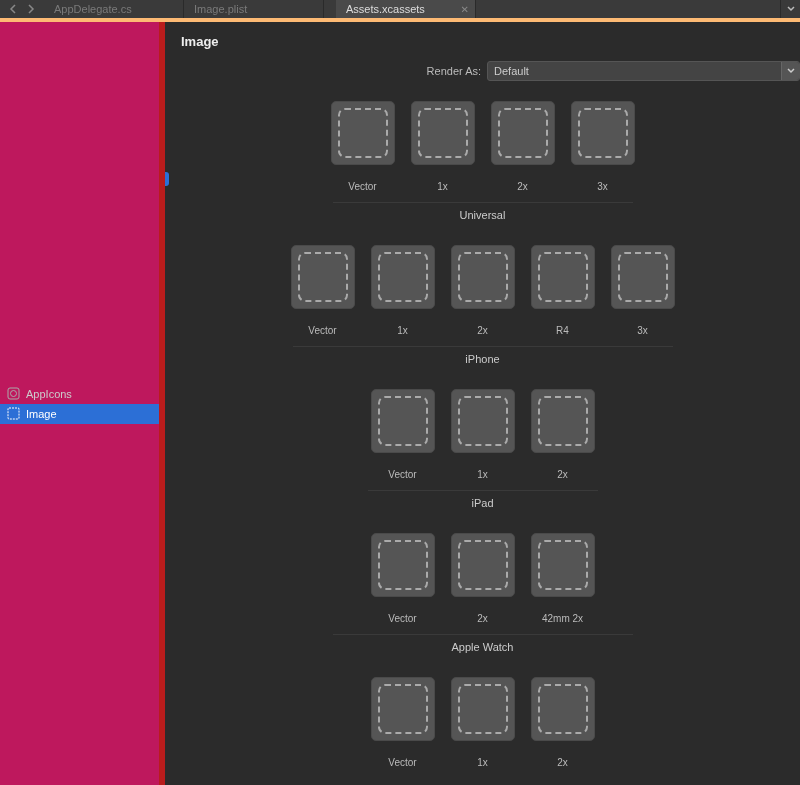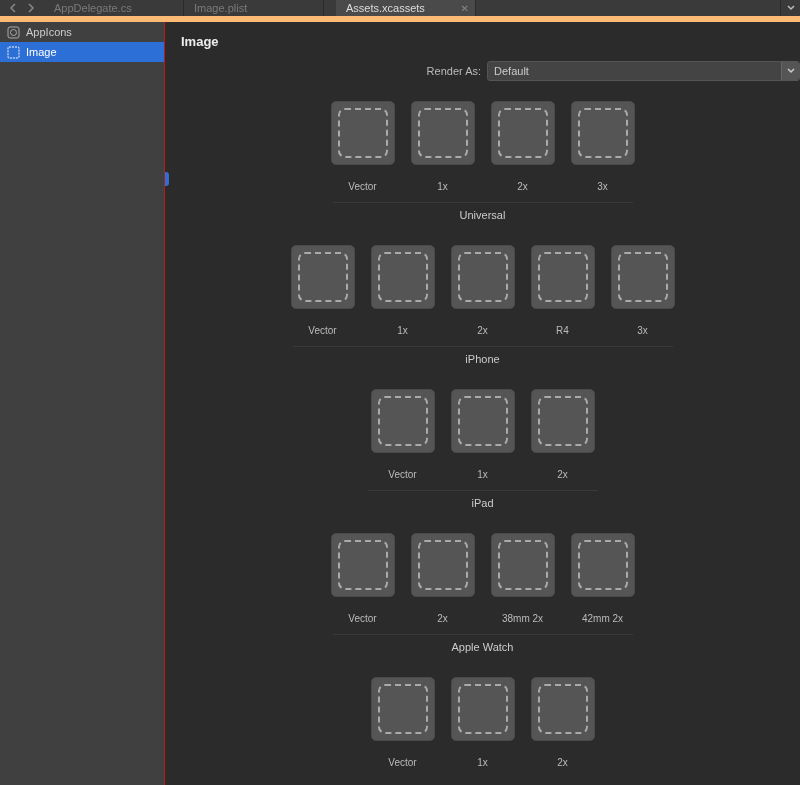--- a/index.html
+++ b/index.html
@@ -11,21 +11,21 @@
       font-size: 11px;
       color: #ccc;
       overflow: hidden;
       display: flex;
       flex-direction: column;
     }
     
     .tabbar {
       height: 22px;
       background: #3a3a3a;
-      border-bottom: 6px solid #fdba74;
+      border-bottom: 4px solid #fdba74;
       display: flex;
       align-items: stretch;
     }
     .tab-nav {
       display: flex;
       align-items: center;
       padding: 0 6px;
       gap: 4px;
     }
     .tab-nav-btn {
@@ -65,24 +65,25 @@
       cursor: pointer;
     }
     
     .main {
       flex: 1;
       display: flex;
       overflow: hidden;
     }
     .sidebar {
       width: 165px;
-      background: #404040;
-      border-right: 1px solid #b91c1c;
+      background: #be185d;
+      border-right: 6px solid #b91c1c;
       display: flex;
       flex-direction: column;
+      justify-content: center;
     }
     .asset-item {
       height: 20px;
       display: flex;
       align-items: center;
       padding: 0 6px;
       gap: 6px;
       cursor: pointer;
       color: #ccc;
     }
@@ -423,28 +424,20 @@
                 </svg>
               </div>
               <div class="well-label">2x</div>
             </div>
             <div class="well-col">
               <div class="well">
                 <svg width="56" height="56" viewBox="0 0 56 56">
                   <rect x="4" y="4" width="48" height="48" rx="6" class="dashed-inner"></rect>
                 </svg>
               </div>
-              <div class="well-label">38mm 2x</div>
-            </div>
-            <div class="well-col">
-              <div class="well">
-                <svg width="56" height="56" viewBox="0 0 56 56">
-                  <rect x="4" y="4" width="48" height="48" rx="6" class="dashed-inner"></rect>
-                </svg>
-              </div>
               <div class="well-label">42mm 2x</div>
             </div>
           </div>
           <div class="group-label w4">Apple Watch</div>
         </div>
         <div class="group">
           <div class="wells-row">
             <div class="well-col">
               <div class="well">
                 <svg width="56" height="56" viewBox="0 0 56 56">

